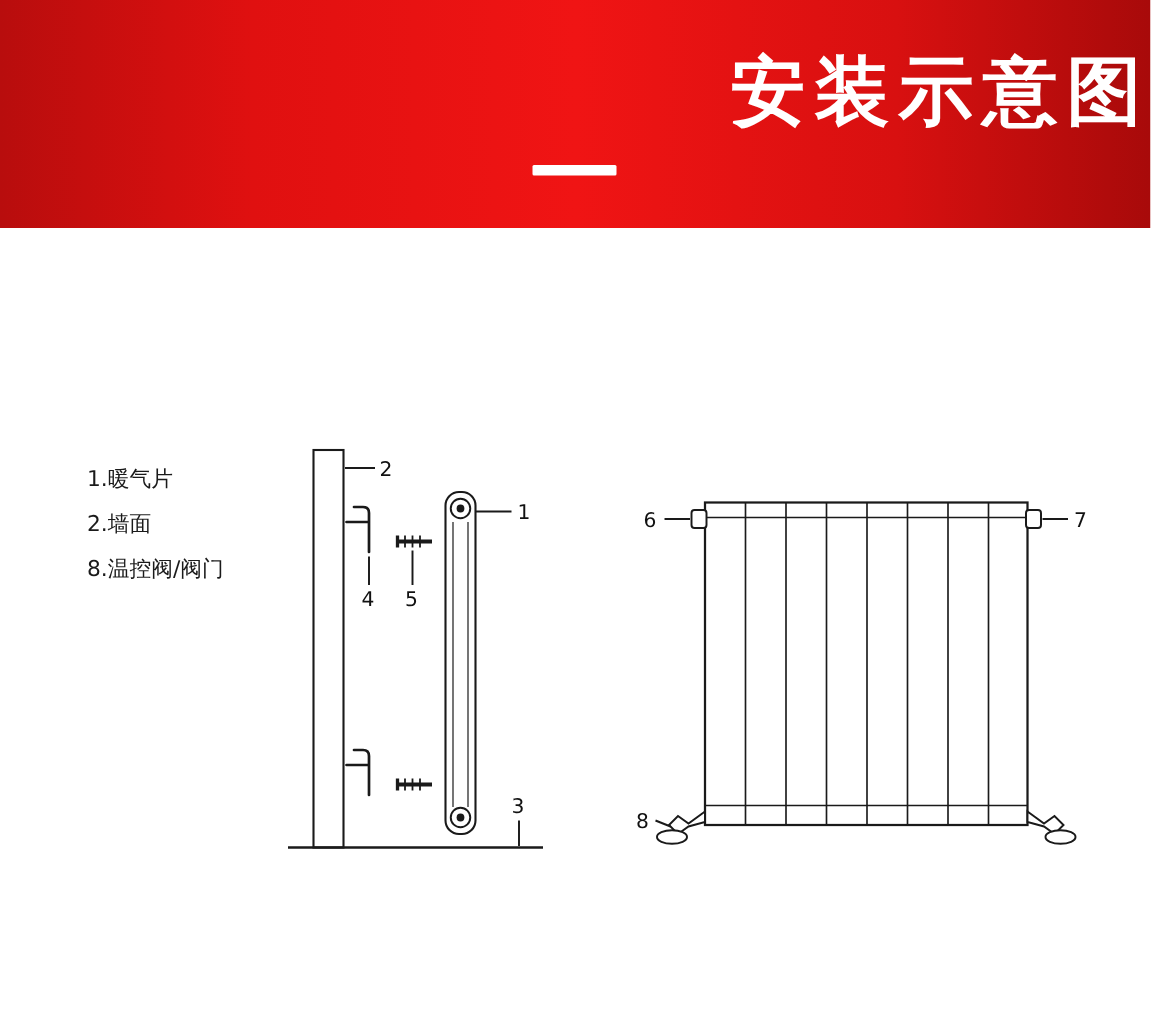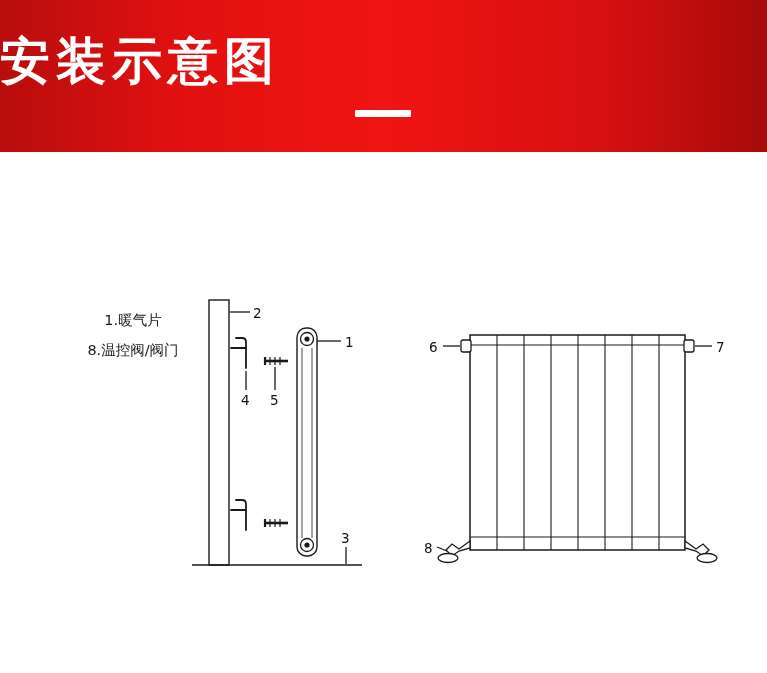--- a/index.html
+++ b/index.html
@@ -27,21 +27,21 @@
     width: 767px;
     height: 152px;
     background: linear-gradient(90deg, #b80d0d 0%, #e01010 22%, #f01414 50%, #d81010 78%, #a80a0a 100%);
     overflow: hidden;
   }
   .banner-title {
     position: absolute;
     left: 0;
     top: 28px;
     width: 767px;
-    text-align: left;
+    text-align: right;
     color: #ffffff;
     font-size: 50px;
     font-weight: bold;
     letter-spacing: 6px;
     font-family: "DejaVu Sans", "Liberation Sans", sans-serif;
   }
   .banner-underline {
     position: absolute;
     left: 355px;
     top: 110px;
@@ -57,21 +57,20 @@
     left: 58px;
     top: 305px;
     width: 150px;
   }
   .legend-item {
     font-size: 14.5px;
     color: #1a1a1a;
     line-height: 30px;
     white-space: nowrap;
     font-family: "DejaVu Sans", "Liberation Sans", sans-serif;
-    text-align: center;
   }
 
   
   .diagram {
     position: absolute;
     left: 0;
     top: 152px;
     width: 767px;
     height: 521px;
   }
@@ -88,20 +87,23 @@
 <div class="page">
 
   <div class="banner">
     <div class="banner-title">安装示意图</div>
     <div class="banner-underline"></div>
   </div>
 
   <div class="legend">
     <div class="legend-item">
       <span>1.</span><span>暖气片</span>
+    </div>
+    <div class="legend-item">
+      <span>2.</span><span>墙面</span>
     </div>
     <div class="legend-item">
       <span>8.</span><span>温控阀/阀门</span>
     </div>
   </div>
 
   <div class="diagram">
     <svg width="767" height="521" viewBox="0 0 767 521">
 
       <g>

